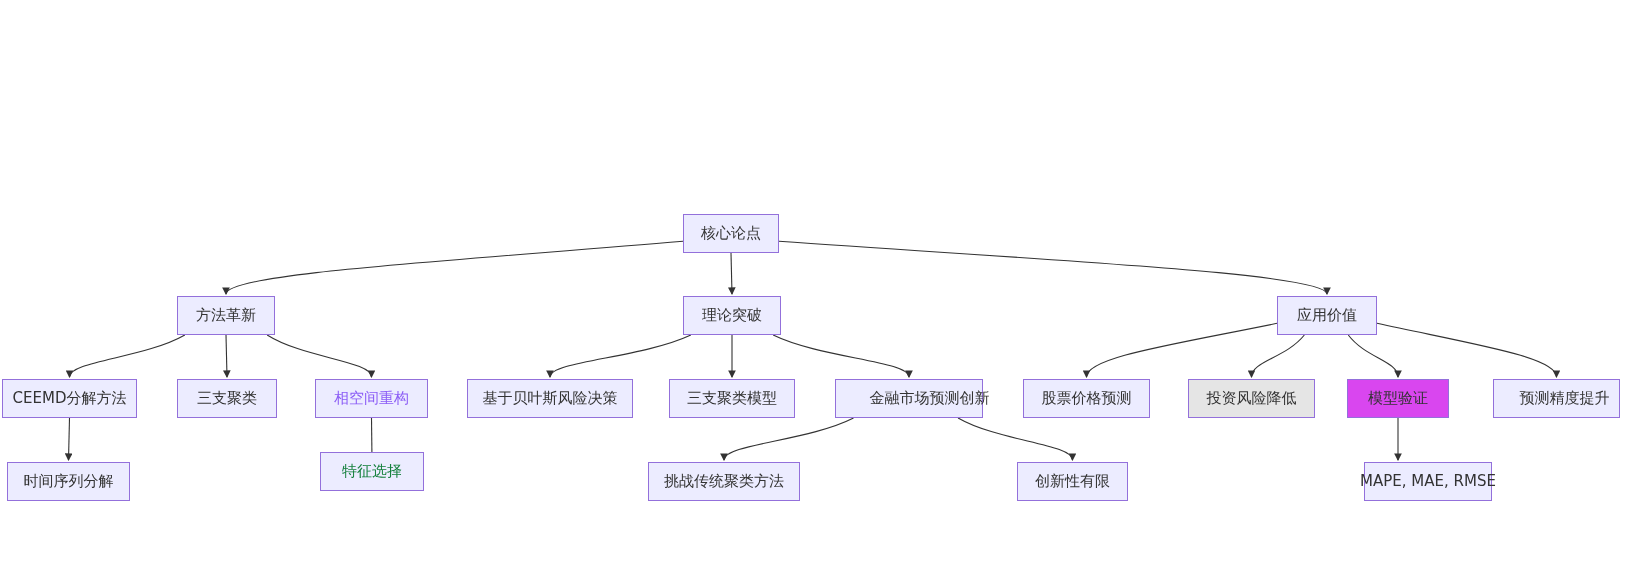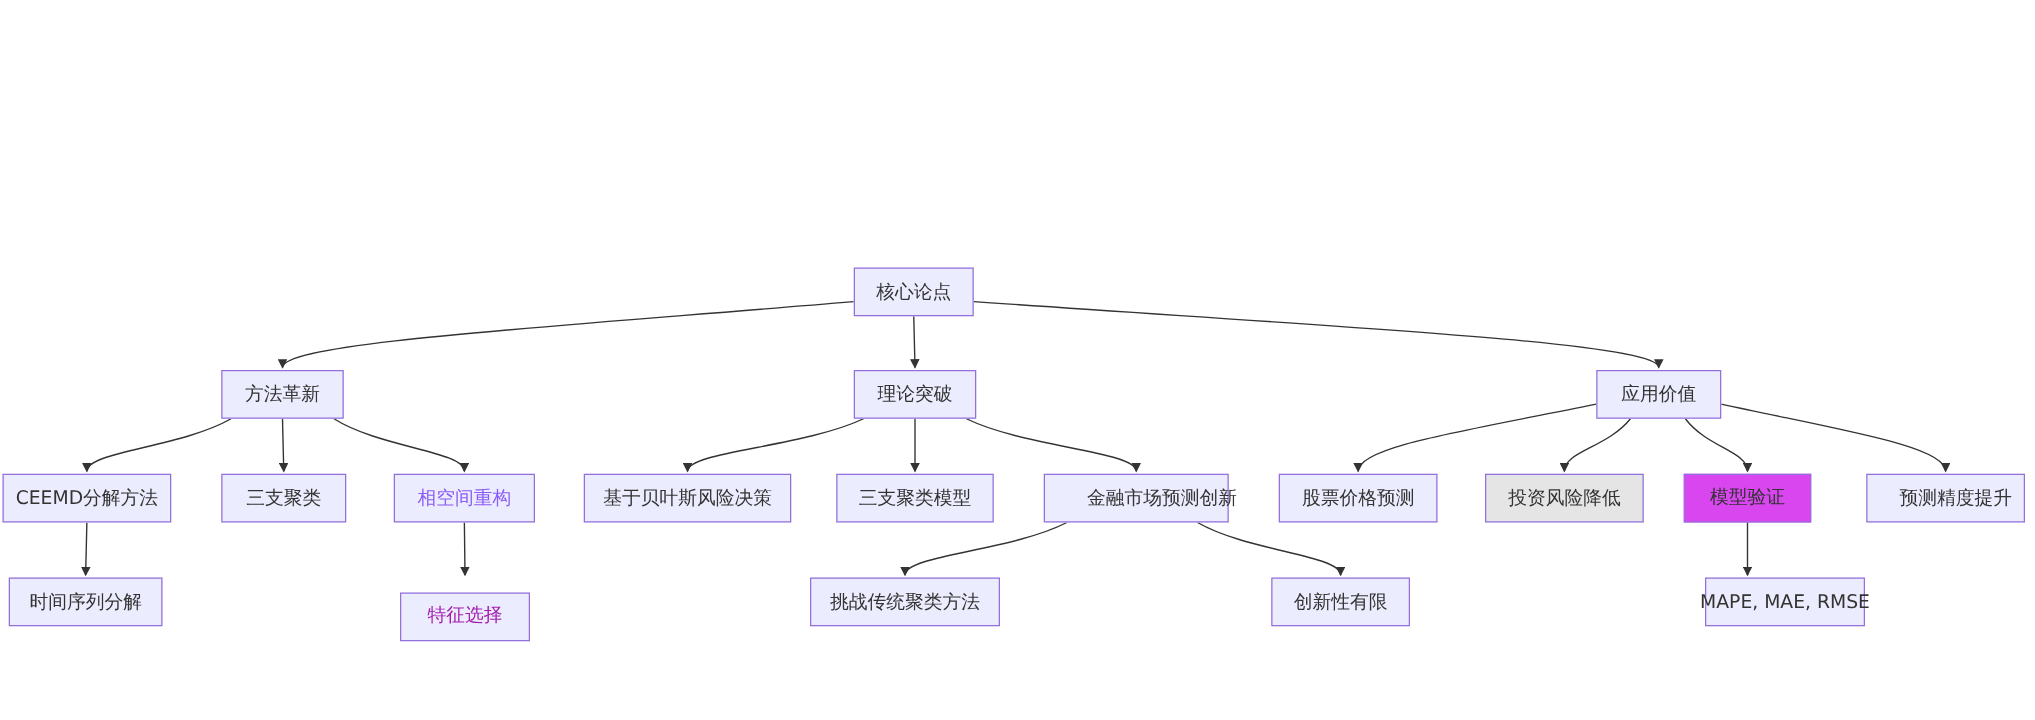--- a/index.html
+++ b/index.html
@@ -82,18 +82,18 @@
       <div class="node" style="left: 177px; top: 379px; width: 100px; height: 39px; background: rgb(236, 236, 255); border-color: rgb(147, 112, 219); color: rgb(51, 51, 51);">三支聚类</div>
       <div class="node" style="left: 315px; top: 379px; width: 113px; height: 39px; background: rgb(236, 236, 255); border-color: rgb(147, 112, 219); color: #8b5cf6;">相空间重构</div>
       <div class="node" style="left: 467px; top: 379px; width: 166px; height: 39px; background: rgb(236, 236, 255); border-color: rgb(147, 112, 219); color: rgb(51, 51, 51);">基于贝叶斯风险决策</div>
       <div class="node" style="left: 669px; top: 379px; width: 126px; height: 39px; background: rgb(236, 236, 255); border-color: rgb(147, 112, 219); color: rgb(51, 51, 51);">三支聚类模型</div>
       <div class="node" style="left: 835px; top: 379px; width: 148px; height: 39px; background: rgb(236, 236, 255); border-color: rgb(147, 112, 219); color: rgb(51, 51, 51); padding-left: 41px;">金融市场预测创新</div>
       <div class="node" style="left: 1023px; top: 379px; width: 127px; height: 39px; background: rgb(236, 236, 255); border-color: rgb(147, 112, 219); color: rgb(51, 51, 51);">股票价格预测</div>
       <div class="node" style="left: 1188px; top: 379px; width: 127px; height: 39px; background: #e5e5e5; border-color: rgb(147, 112, 219); color: rgb(51, 51, 51);">投资风险降低</div>
       <div class="node" style="left: 1347px; top: 379px; width: 102px; height: 39px; background: #d946ef; border-color: rgb(147, 112, 219); color: rgb(51, 51, 51); font-family: Liberation Serif, serif;">模型验证</div>
       <div class="node" style="left: 1493px; top: 379px; width: 127px; height: 39px; background: rgb(236, 236, 255); border-color: rgb(147, 112, 219); color: rgb(51, 51, 51); padding-left: 16px;">预测精度提升</div>
       <div class="node" style="left: 7px; top: 462px; width: 123px; height: 39px; background: rgb(236, 236, 255); border-color: rgb(147, 112, 219); color: rgb(51, 51, 51);">时间序列分解</div>
-      <div class="node" style="left: 320px; top: 474px; width: 104px; height: 39px; background: rgb(236, 236, 255); border-color: rgb(147, 112, 219); color: #a21caf; font-family: Liberation Serif, serif;">特征选择</div>
+      <div class="node" style="left: 320px; top: 452px; width: 104px; height: 39px; background: rgb(236, 236, 255); border-color: rgb(147, 112, 219); color: #15803d;">特征选择</div>
       <div class="node" style="left: 648px; top: 462px; width: 152px; height: 39px; background: rgb(236, 236, 255); border-color: rgb(147, 112, 219); color: rgb(51, 51, 51);">挑战传统聚类方法</div>
       <div class="node" style="left: 1017px; top: 462px; width: 111px; height: 39px; background: rgb(236, 236, 255); border-color: rgb(147, 112, 219); color: rgb(51, 51, 51);">创新性有限</div>
       <div class="node" style="left: 1364px; top: 462px; width: 128px; height: 39px; background: rgb(236, 236, 255); border-color: rgb(147, 112, 219); color: rgb(51, 51, 51);">MAPE, MAE, RMSE</div>
     </div>
 </div>
 
 </body></html>

